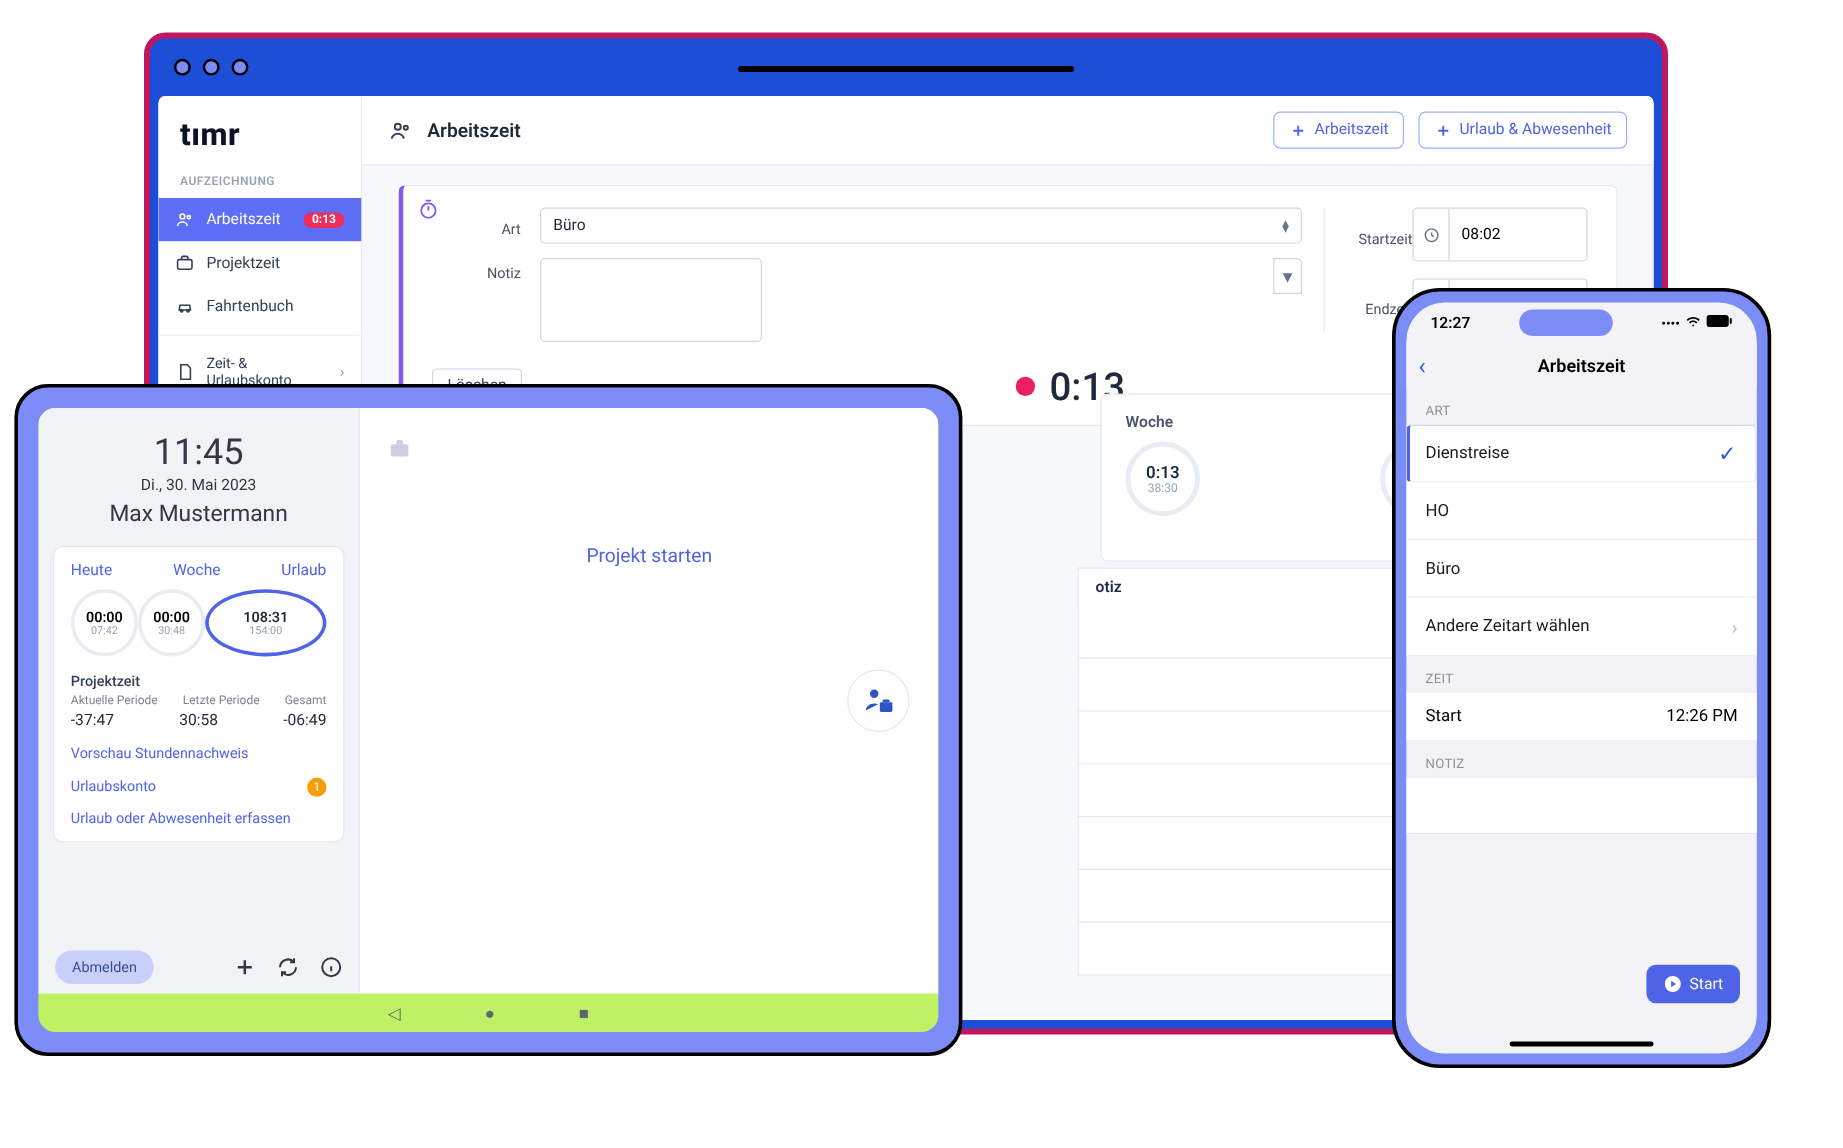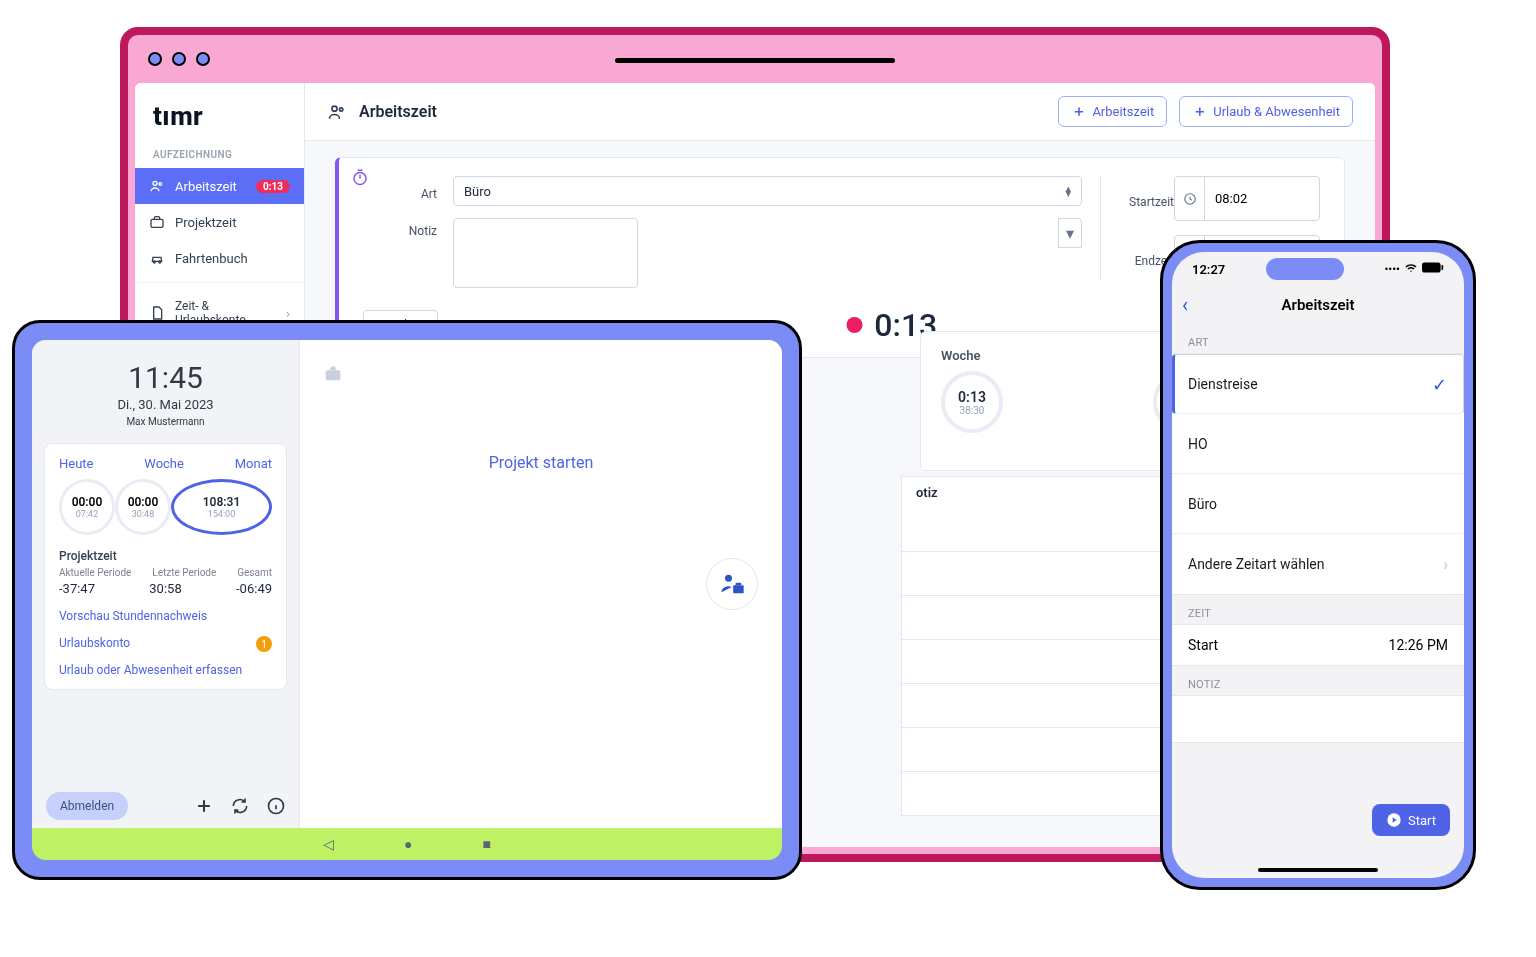--- a/index.html
+++ b/index.html
@@ -1,21 +1,21 @@
 <!DOCTYPE html>
 <html><head>
 <meta charset="utf-8">
 <style>
 * { box-sizing: border-box; margin: 0; padding: 0; font-family: -apple-system, BlinkMacSystemFont, "Segoe UI", Roboto, sans-serif; }
 body { background: #fff; width: 1536px; height: 957px; position: relative; overflow: hidden; }
 
 
 .desktop-frame {
   position: absolute; left: 120px; top: 27px; width: 1270px; height: 835px;
-  border: 8px solid #be185d; border-radius: 18px; background: #f9a8d4; overflow: hidden;
+  border: 5px solid #be185d; border-radius: 18px; background: #1d4ed8; overflow: hidden;
 }
 .desktop-titlebar {
   height: 48px; display: flex; align-items: center; padding: 0 20px; gap: 10px;
 }
 .dot { width: 14px; height: 14px; border-radius: 50%; border: 2px solid #000; background: #7b8cf7; }
 .center-notch {
   position: absolute; left: 50%; top: 23px; transform: translateX(-50%);
   width: 280px; height: 5px; background: #000; border-radius: 3px;
 }
 .desktop-inner {
@@ -94,21 +94,21 @@
 }
 .tablet-inner { width: 100%; height: 100%; background: #bef264; border-radius: 14px; overflow: hidden; position: relative;}
 .t-status { position:absolute; top:3px; left:8px; font-size:10px; color:#222;}
 .t-status-r { position:absolute; top:5px; right:10px; font-size:10px; color:#222;}
 .t-left {
   position:absolute; left:0; top:0; width:268px; height:calc(100% - 32px); background:#f1f3f7; border-right:1px solid #e6e9f1;
   display:flex; flex-direction:column; align-items:center; padding:20px 12px 0;
 }
 .t-time { font-size:30px; color:#323845;}
 .t-date { font-size:13px; color:#323845; margin-top:2px;}
-.t-user { font-size:10px; color:#323845; margin-top:4px;}
+.t-user { font-size:19px; color:#323845; margin-top:4px;}
 .t-card { background:#fff; border:1px solid #e3e7ee; border-radius:8px; width:100%; padding:12px 14px; margin-top:16px;}
 .t-tabs { display:flex; justify-content:space-between; font-size:13px; color:#4f63e6;}
 .t-tabs span { cursor:pointer;}
 .t-rings { display:flex; justify-content:space-between; margin-top:8px;}
 .t-ring { width:56px; height:56px; border-radius:50%; border:3px solid #e8ecf4; display:flex; flex-direction:column; align-items:center; justify-content:center;}
 .t-ring.sel { border-color:#4f63e6;}
 .t-ring .v1 { font-size:12px; font-weight:600;}
 .t-ring .v2 { font-size:9px; color:#94a3b8;}
 .t-sub { font-size:12px; color:#334155; margin-top:14px; font-weight:500;}
 .t-grid3 { display:flex; justify-content:space-between; font-size:10px; color:#7b8492; margin-top:4px;}
@@ -132,21 +132,21 @@
 }
 .phone-inner { width:100%; height:100%; background:#f3f3f6; border-radius:32px; overflow:hidden; position:relative;}
 .p-statusbar { height:34px; display:flex; align-items:center; justify-content:space-between; padding:0 20px; font-size:13px; font-weight:600; color:#000;}
 .dynamic-island { width:78px; height:22px; background:#7b8cf7; border-radius:14px;}
 .p-status-r { display:flex; align-items:center; gap:4px; font-size:11px; color:#000;}
 .p-nav { height:38px; display:flex; align-items:center; justify-content:center; position:relative; background:#f3f3f6;}
 .p-nav .back { position:absolute; left:10px; color:#2b55e6; font-size:20px; cursor:pointer;}
 .p-nav .title { font-size:15px; font-weight:600; color:#000;}
 .p-sec { font-size:11px; color:#8e9096; padding:12px 16px 4px; letter-spacing:0.2px;}
 .p-list { background:#fff; border-top:1px solid #e8e8eb; border-bottom:1px solid #e8e8eb;}
-.p-item { height:60px; display:flex; align-items:center; padding:0 16px; font-size:14px; color:#1b1b1f; border-bottom:1px solid #eceef1; position:relative;}
+.p-item { height:48px; display:flex; align-items:center; padding:0 16px; font-size:14px; color:#1b1b1f; border-bottom:1px solid #eceef1; position:relative;}
 .p-item:last-child { border-bottom:none;}
 .p-item.sel { border-left:3px solid #4f63e6; padding-left:13px;}
 .p-item .check { margin-left:auto; color:#2b55e6; font-size:18px;}
 .p-item .gt { margin-left:auto; color:#b9bcc5; font-size:16px;}
 .p-kv { height:42px; display:flex; align-items:center; justify-content:space-between; padding:0 16px; font-size:14px; background:#fff; border-top:1px solid #e8e8eb; border-bottom:1px solid #e8e8eb;}
 .p-note { height:48px; background:#fff; border-top:1px solid #e8e8eb; border-bottom:1px solid #e8e8eb;}
 .p-start { position:absolute; right:14px; bottom:42px; background:#4f63e6; color:#fff; border:none; border-radius:8px; padding:8px 14px; font-size:13px; display:flex; align-items:center; gap:6px; cursor:pointer;}
 .home-ind { position:absolute; bottom:6px; left:50%; transform:translateX(-50%); width:120px; height:4px; background:#000; border-radius:4px;}
 </style>
 </head>
@@ -317,21 +317,21 @@
 
     <div class="t-left">
       <div class="t-time">11:45</div>
       <div class="t-date">Di., 30. Mai 2023</div>
       <div class="t-user">Max Mustermann</div>
 
       <div class="t-card">
         <div class="t-tabs">
           <span>Heute</span>
           <span>Woche</span>
-          <span>Monat</span>
+          <span>Urlaub</span>
         </div>
         <div class="t-rings">
           <div class="t-ring">
               <div class="v1">00:00</div>
               <div class="v2">07:42</div>
             </div>
           <div class="t-ring">
               <div class="v1">00:00</div>
               <div class="v2">30:48</div>
             </div>

